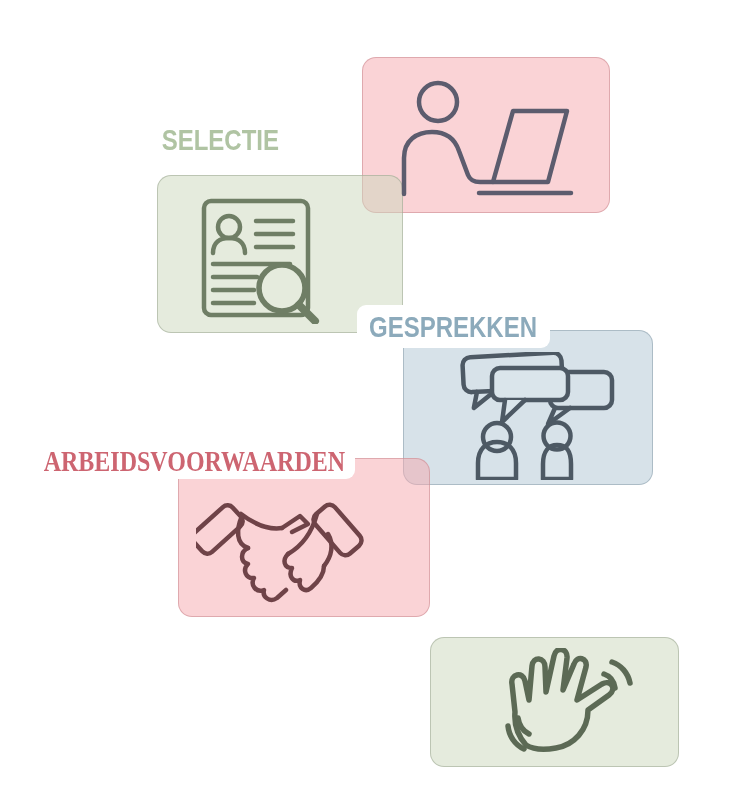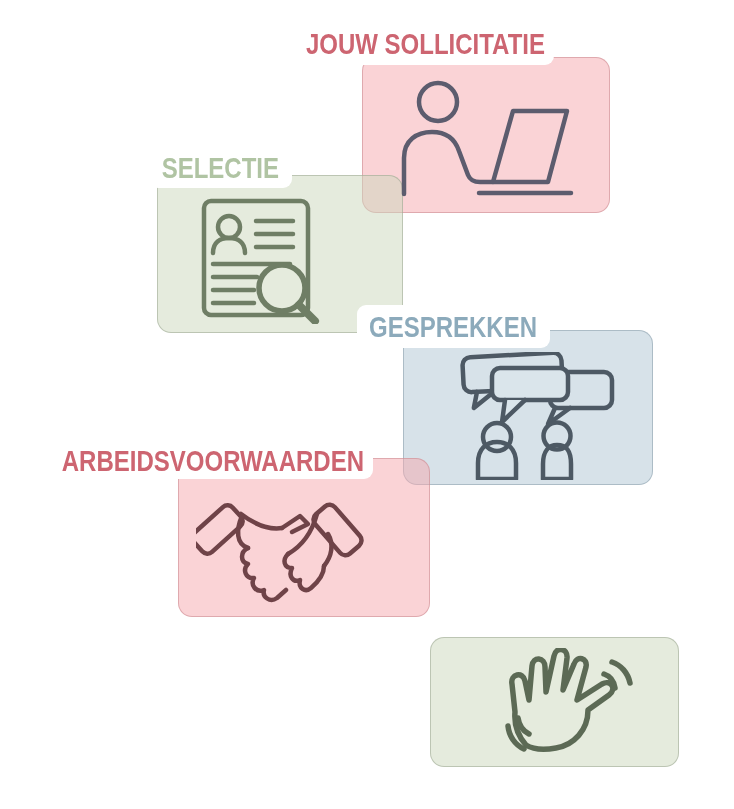--- a/index.html
+++ b/index.html
@@ -19,23 +19,23 @@
 
   .step-label {
     position:absolute; background:#ffffff; border-radius:9px; z-index:10;
     display:flex; align-items:center; justify-content:center;
   }
   .step-label .txt {
     font-weight:700; font-size:30px; letter-spacing:0px; white-space:nowrap;
     transform:scaleX(0.80); transform-origin:center center; line-height:1;
   }
   .label-1 { left:296px; top:23px;  width:258px; height:42px; }
-  .label-2 { left:149px; top:148px; width:143px; height:40px;justify-content:center; }
+  .label-2 { left:149px; top:120px; width:143px; height:40px;justify-content:center; }
   .label-3 { left:357px; top:305px; width:193px; height:43px;justify-content:center; }
-  .label-4 { left:52px;  top:443px; width:321px; height:36px; }
+  .label-4 { left:34px;  top:443px; width:321px; height:36px;font-family:Liberation Serif, serif; }
   .label-5 { left:323px; top:593px; width:357px; height:41px; }
 
   .icon { position:absolute; z-index:6; }
   .icon-1 { left:396px; top:80px;  width:184px; height:118px; }
   .icon-2 { left:198px; top:196px; width:138px; height:128px; }
   .icon-3 { left:452px; top:352px; width:168px; height:128px; }
   .icon-4 { left:196px; top:500px; width:170px; height:104px; }
   .icon-5 { left:496px; top:648px; width:140px; height:112px; }
   .icon svg { display:block; width:100%; height:100%; }
 </style>
@@ -112,23 +112,20 @@
   <div class="icon icon-5">
     <svg viewBox="0 0 140 112" fill="none" stroke="#5c6a55" stroke-width="5.5" stroke-linecap="round" stroke-linejoin="round">
       <path d="M30,97 C22,88 18,76 19,64 L16,36 C14,26 27,23 29,33 L33,52 L36,18 C37,8 49,9 49,19 L50,44 L58,8 C60,-2 72,0 71,10 L67,42 L78,16 C81,7 92,10 90,19 L81,52 L106,36 C115,31 121,41 113,47 L92,62 C92,82 78,97 60,100 C49,102 38,102 30,97 Z"></path>
       <path d="M116,14 C125,17 132,25 134,35"></path>
       <path d="M108,26 C114,28 118,33 119,40"></path>
       <path d="M12,78 C13,88 19,97 28,101"></path>
       <path d="M22,70 C23,77 27,83 33,86"></path>
     </svg>
   </div>
 
-  <div class="step-label label-1">
-    <span class="txt" style="color: rgb(205, 101, 113);">JOUW SOLLICITATIE</span>
-  </div>
   <div class="step-label label-2">
     <span class="txt" style="color: rgb(176, 196, 163);">SELECTIE</span>
   </div>
   <div class="step-label label-3">
     <span class="txt" style="color: rgb(140, 170, 187);">GESPREKKEN</span>
   </div>
   <div class="step-label label-4">
     <span class="txt" style="color: rgb(205, 101, 113);">ARBEIDSVOORWAARDEN</span>
   </div>
 

